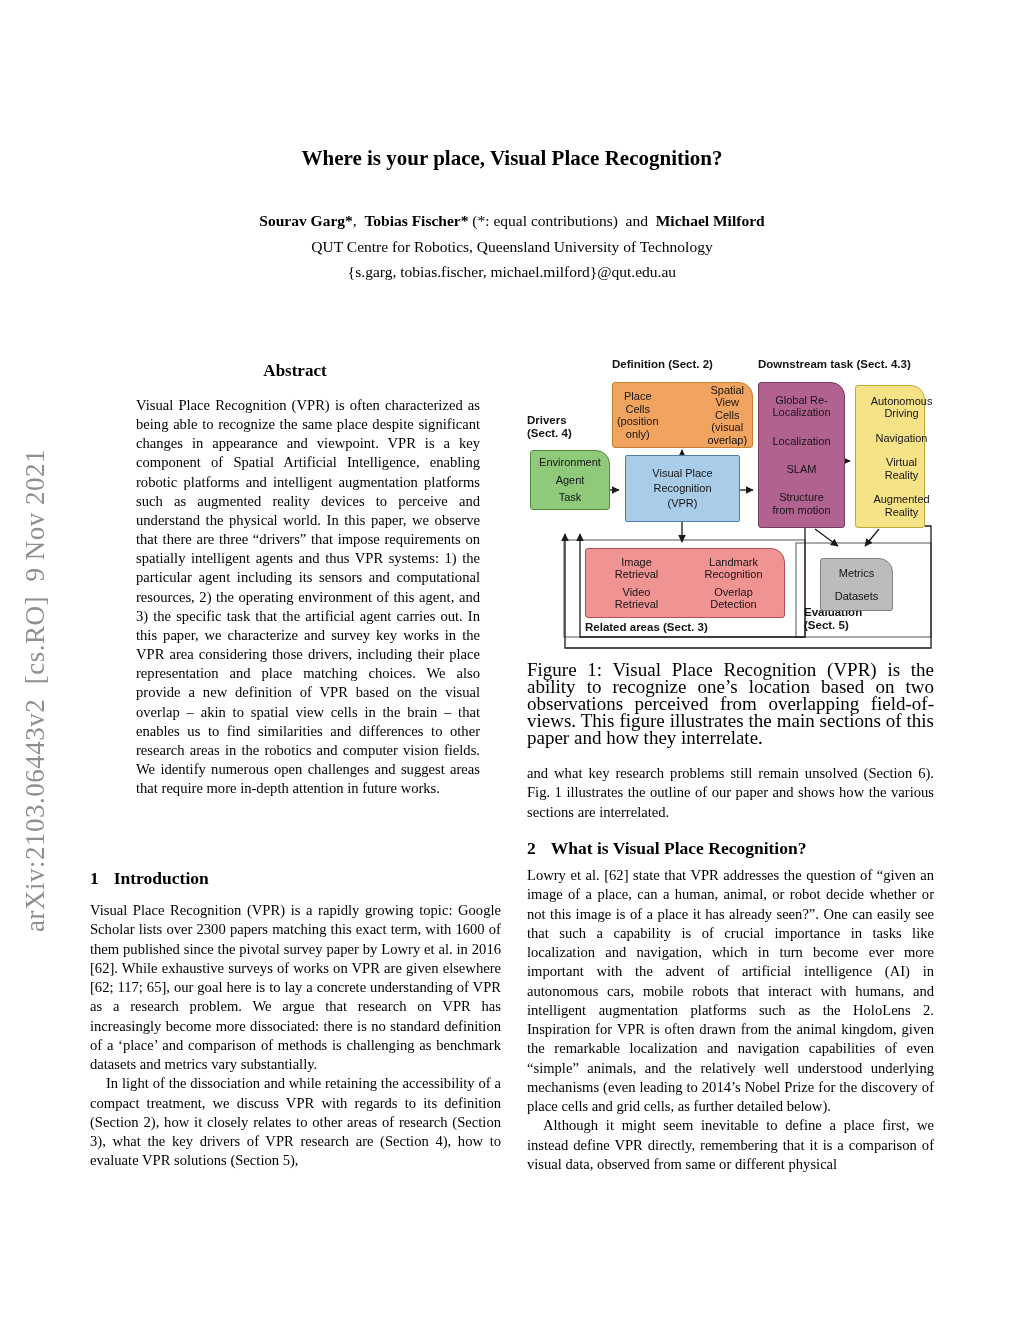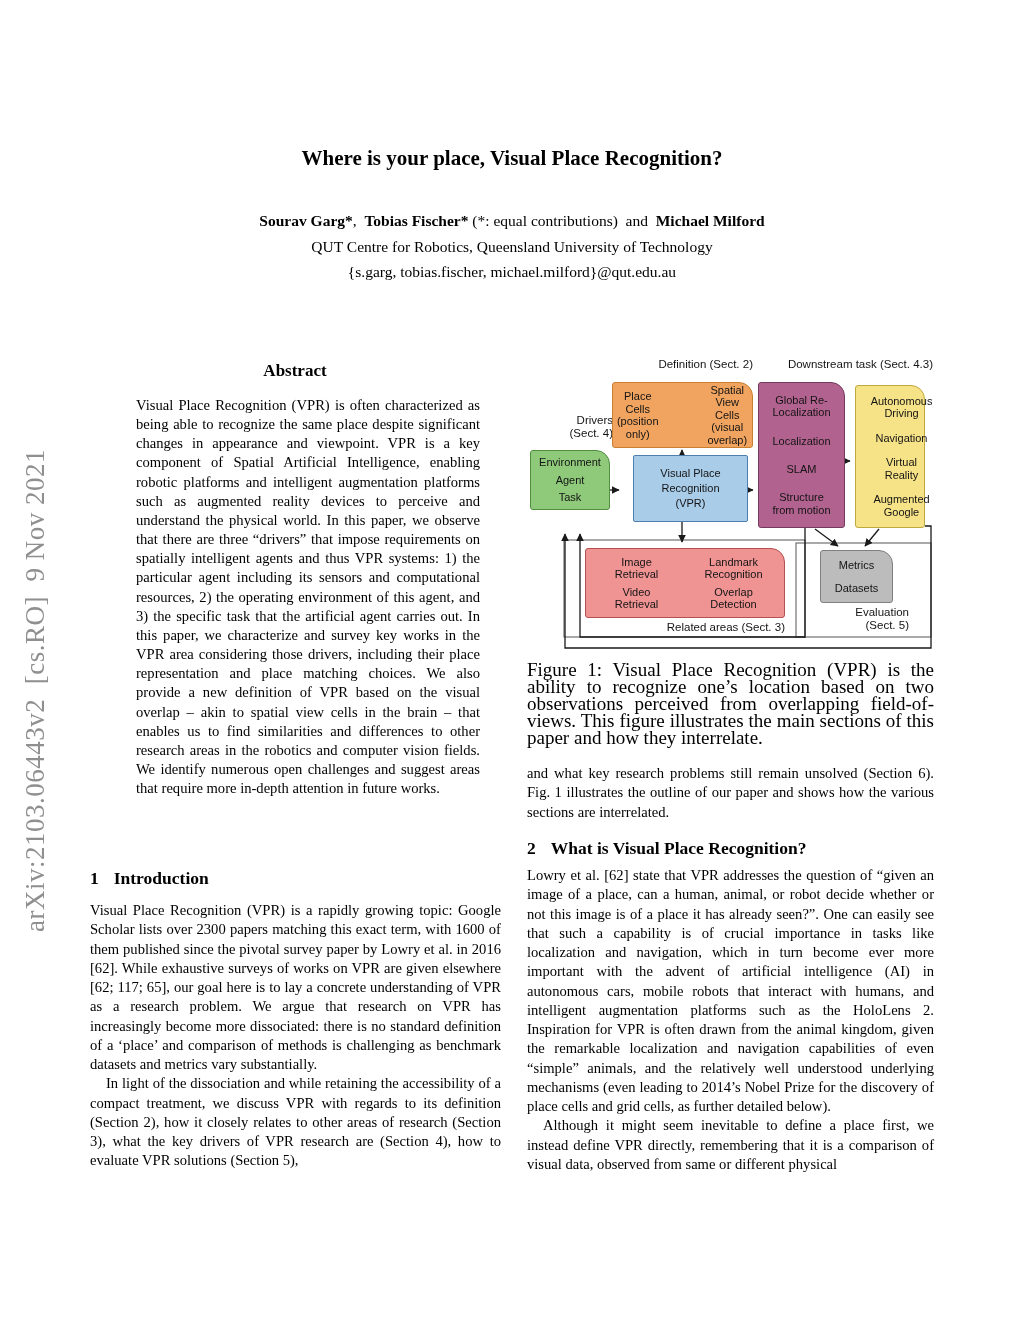--- a/index.html
+++ b/index.html
@@ -34,35 +34,35 @@
   
   .caption  { position:absolute; left:527px; top:662px; width:407px; font-size:19px; line-height:16.9px; text-align:justify; }
   .p-cont   { position:absolute; left:527px; top:764px; width:407px; font-size:14.6px; line-height:19.25px; text-align:justify; }
   .h-sec2   { position:absolute; left:527px; top:838px; font-size:17.5px; font-weight:bold; }
   .body-r   { position:absolute; left:527px; top:866px; width:407px; font-size:14.6px; line-height:19.25px; text-align:justify; }
 
   
   .figure { position:absolute; left:527px; top:358px; width:408px; height:298px;
             font-family:"Liberation Sans","DejaVu Sans",sans-serif; color:#141414; }
   .fig-lines { position:absolute; left:0; top:0; }
-  .flabel { position:absolute; text-align:right; font-size:11.5px; line-height:13px; white-space:pre-line; }
+  .flabel { position:absolute; text-align:left; font-size:11.5px; line-height:13px; white-space:pre-line;font-weight:bold; }
   .fbox   { position:absolute; border:1.6px solid; border-radius:3px 14px 3px 3px;
             display:flex; flex-direction:column; justify-content:space-around;
             align-items:center; text-align:center; font-size:11px; line-height:12.5px; padding:3px 1px; }
   .fitem  { white-space:pre-line; }
   .box-orange { left:85px;  top:24px;  width:141px; height:66px; background:#F1A45F; border-color:#C8802F; flex-direction:row;gap:42px; }
   .box-orange .fitem { width:50%; }
   .box-green  { left:3px;   top:92px;  width:80px;  height:60px; background:#8FC97A; border-color:#4F8F3F; }
-  .box-blue   { left:106px;  top:97px;  width:115px; height:67px; background:#A9CCE9; border-color:#4D7EAC;
+  .box-blue   { left:98px;  top:97px;  width:115px; height:67px; background:#A9CCE9; border-color:#4D7EAC;
                 border-radius:2px; justify-content:center; line-height:15px; }
   .box-purple { left:231px; top:24px;  width:87px;  height:146px; background:#B2628F; border-color:#743A5E; }
   .box-yellow { left:328px; top:27px;  width:70px;  height:143px; background:#F6E287; border-color:#BFA93E;padding-left:24px; }
   .box-pink   { left:58px;  top:190px; width:200px; height:70px; background:#F09393; border-color:#B55050;
                 display:grid; grid-template-columns:1fr 1fr; align-items:center; padding:4px 2px; }
-  .box-gray   { left:293px; top:192px; width:73px;  height:53px; background:#BCBCBC; border-color:#7F7F7F; }
+  .box-gray   { left:293px; top:200px; width:73px;  height:53px; background:#BCBCBC; border-color:#7F7F7F; }
 </style>
 </head>
 <body>
 
 <div class="watermark">arXiv:2103.06443v2  [cs.RO]  9 Nov 2021</div>
 
 <div class="title">Where is your place, Visual Place Recognition?</div>
 <div class="authors"><b>Sourav Garg*</b><span>,  </span><b>Tobias Fischer*</b><span> (*: equal contributions)  and  </span><b>Michael Milford</b></div>
 <div class="affil">QUT Centre for Robotics, Queensland University of Technology</div>
 <div class="email">{s.garg, tobias.fischer, michael.milford}@qut.edu.au</div>
@@ -138,21 +138,21 @@
 from motion</div>
   </div>
 
   <div class="fbox box-yellow">
     <div class="fitem">Autonomous
 Driving</div>
     <div class="fitem">Navigation</div>
     <div class="fitem">Virtual
 Reality</div>
     <div class="fitem">Augmented
-Google</div>
+Reality</div>
   </div>
 
   <div class="fbox box-pink">
     <div class="fitem">Image
 Retrieval</div>
     <div class="fitem">Landmark
 Recognition</div>
     <div class="fitem">Video
 Retrieval</div>
     <div class="fitem">Overlap

